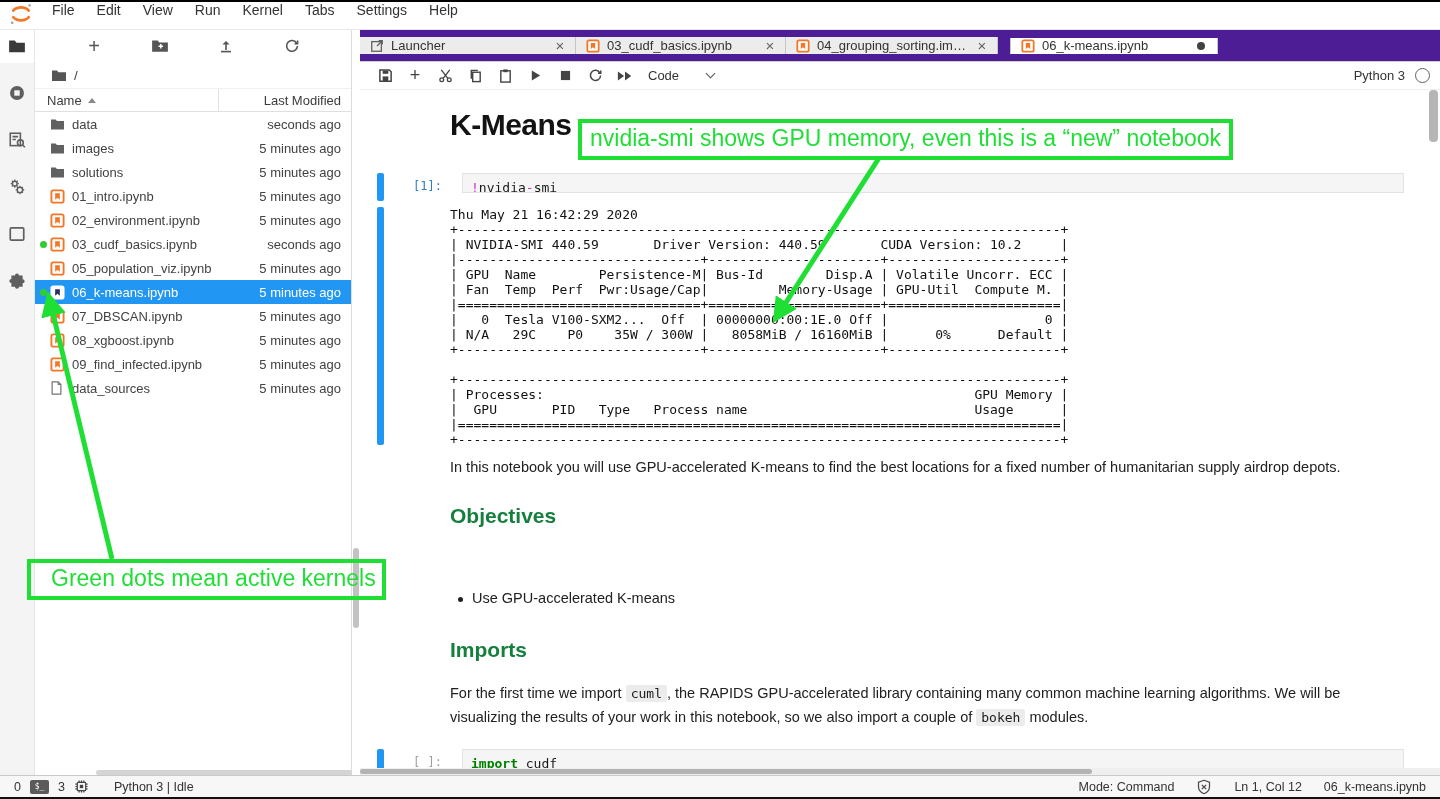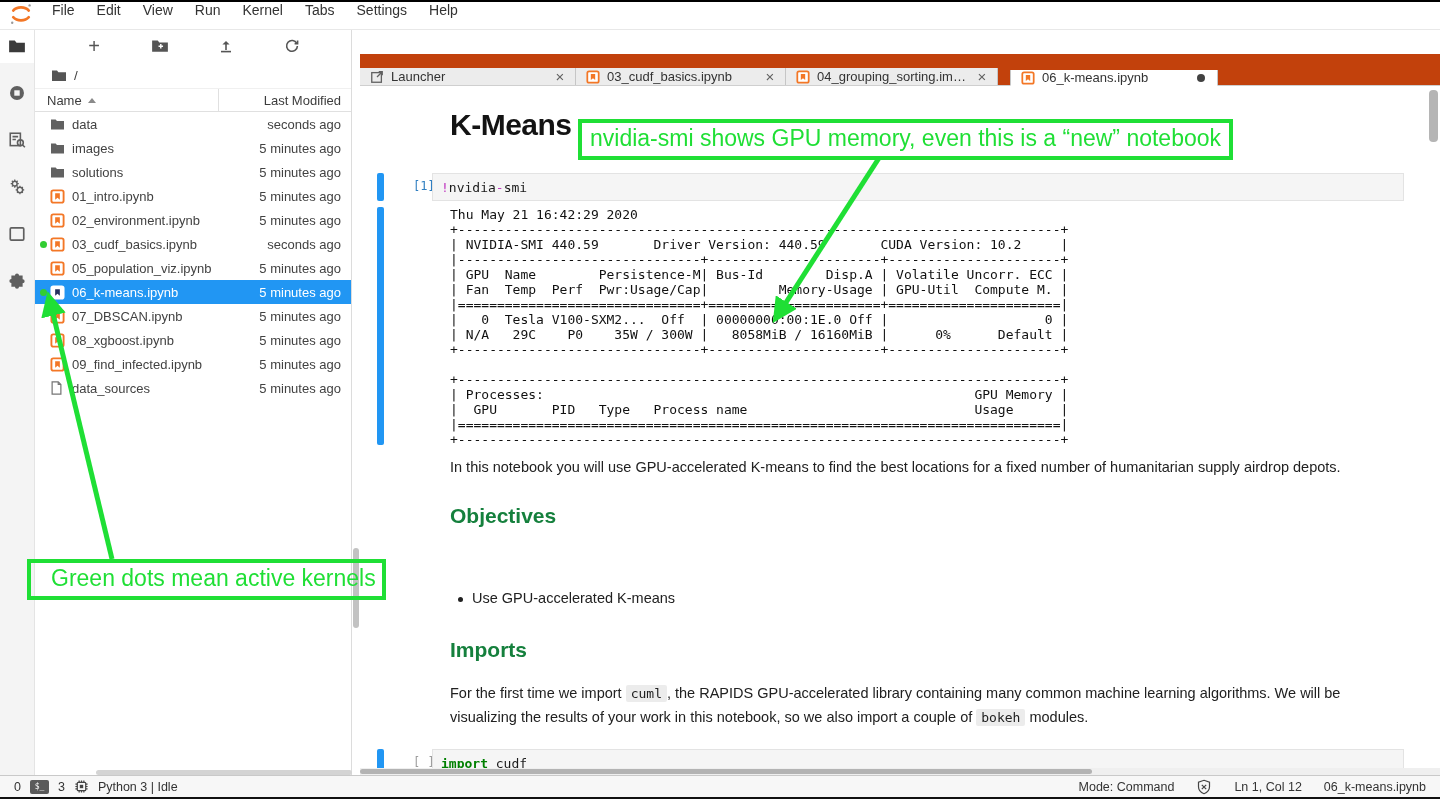--- a/index.html
+++ b/index.html
@@ -36,21 +36,21 @@
   .kdot { width:7px; height:7px; border-radius:50%; background:#32cd32; }
   .fb-row .ficon { width:22px; display:flex; align-items:center; }
   .fb-row .fname { flex:1; white-space:nowrap; overflow:hidden; }
   .fb-row .fmod { white-space:nowrap; }
   .fb-row.selected { background:#2196f3; color:#fff; }
   .sb-vthumb { position:absolute; left:353px; top:548px; width:6px; height:80px; background:#c2c2c2; border-radius:3px; z-index:5; }
   .sb-hthumb { position:absolute; left:96px; top:770px; width:256px; height:5px; background:#d4d4d4; border-radius:3px; z-index:5; }
 
   
   .dock { position:absolute; left:360px; top:30px; width:1080px; height:745px; background:#fff; }
-  .tabbar { height:32px; background:#c2410c; display:flex; align-items:flex-end; border-bottom:1px solid #cfcfcf;margin-top:24px; }
+  .tabbar { height:32px; background:#4c1d95; display:flex; align-items:center; border-bottom:1px solid #cfcfcf; }
   .tab { display:flex; align-items:center; gap:7px; padding:0 8px 0 10px; background:#ececec; border-right:1px solid #c6c6c6; font-size:13px; color:#333; }
   .tab .tlabel { flex:1; white-space:nowrap; overflow:hidden; text-overflow:ellipsis; }
   .tab .tclose { color:#616161; font-size:15px; width:14px; text-align:center; }
   .tab.active { background:#fff; border-bottom:1px solid #fff; margin-bottom:-1px; border-left:1px solid #c6c6c6; }
   .dirty-dot { width:8px; height:8px; border-radius:50%; background:#424242; margin-right:4px; }
 
   
   .nbtoolbar { height:28px; background:#fff; display:flex; align-items:center; padding:0 10px; border-bottom:1px solid #f0f0f0; }
   .nb-btn { width:30px; height:24px; display:flex; align-items:center; justify-content:center; color:#444; font-size:14px; }
   .nb-btn svg { display:block; }
@@ -58,21 +58,21 @@
   .chev { width:7px; height:7px; border-right:1.5px solid #555; border-bottom:1.5px solid #555; transform:rotate(45deg); margin-top:-4px; }
   .nb-right { margin-left:auto; display:flex; align-items:center; gap:10px; font-size:13px; color:#333; }
   .kernel-circle { width:15px; height:15px; border:1.5px solid #616161; border-radius:50%; background:#fff; }
 
   
   .content { position:absolute; left:0; top:60px; width:1080px; height:685px; background:#fff; overflow:hidden; }
   .nb-h1 { position:absolute; left:90px; top:18px; font-size:30px; font-weight:700; color:#131313; letter-spacing:-0.5px; }
   .collapser { position:absolute; left:17px; width:7px; background:#2196f3; border-radius:2px; }
   .prompt { position:absolute; left:0; width:82px; text-align:right; font-family:"DejaVu Sans Mono", monospace; font-size:12px; color:#307fc1; }
   .prompt.empty { color:#9e9e9e; }
-  .cell-input { position:absolute; left:72px; right:36px; height:28px; background:#f5f5f5; border:1px solid #e3e3e3; padding:6px 8px; font-family:"DejaVu Sans Mono", monospace; font-size:13px; color:#1a1a1a; white-space:pre; }
+  .cell-input { position:absolute; left:102px; right:36px; height:20px; background:#f5f5f5; border:1px solid #e3e3e3; padding:6px 8px; font-family:"DejaVu Sans Mono", monospace; font-size:13px; color:#1a1a1a; white-space:pre; }
   .cm-op { color:#c13ac1; }
   .cm-kw { color:#008000; font-weight:bold; }
   .nb-output { position:absolute; left:90px; top:117px; font-family:"DejaVu Sans Mono", monospace; font-size:13px; line-height:15px; color:#111; white-space:pre; }
   .md-p { position:absolute; left:90px; font-size:14.5px; color:#212121; line-height:22.5px; width:958px; }
   .nb-h2 { position:absolute; left:90px; font-size:21px; font-weight:700; color:#15803d; }
   .md-li { position:absolute; left:112px; font-size:14.5px; color:#212121; }
   .md-li::before { content:""; position:absolute; left:-14px; top:7px; width:5px; height:5px; border-radius:50%; background:#212121; }
   .icode { font-family:"DejaVu Sans Mono", monospace; font-size:13px; background:#ececec; padding:1px 5px; border-radius:2px; }
   .vscroll-thumb { position:absolute; right:2px; top:0px; width:9px; height:52px; background:#b5b5b5; border-radius:4px; }
   .hscroll { position:absolute; left:0; bottom:0; width:1080px; height:7px; background:#efefef; }
@@ -478,21 +478,21 @@
   <div class="statusbar">
     <div class="sb-left">
       <span>0</span>
       <span class="term-badge">$_</span>
       <span>3</span>
       <svg width="15" height="15" viewBox="0 0 16 16" fill="none" stroke="#444" stroke-width="1.3">
           <rect x="3.5" y="3.5" width="9" height="9" rx="1"></rect>
           <rect x="6.2" y="6.2" width="3.6" height="3.6" fill="#444" stroke="none"></rect>
           <path d="M5.5 3.5v-2M8 3.5v-2M10.5 3.5v-2M5.5 14.5v-2M8 14.5v-2M10.5 14.5v-2M3.5 5.5h-2M3.5 8h-2M3.5 10.5h-2M14.5 5.5h-2M14.5 8h-2M14.5 10.5h-2"></path>
         </svg>
-      <span style="margin-left:0">Python 3 | Idle</span>
+      <span style="margin-left:16px">Python 3 | Idle</span>
     </div>
     <div class="sb-right">
       <span>Mode: Command</span>
       <svg width="16" height="16" viewBox="0 0 16 16" fill="none" stroke="#444" stroke-width="1.2">
           <path d="M8 1.3l5.5 1.8v4.6c0 3.5-2.6 5.9-5.5 7-2.9-1.1-5.5-3.5-5.5-7V3.1z"></path>
           <path d="M5.8 5.8l4.4 4.4M10.2 5.8l-4.4 4.4"></path>
         </svg>
       <span>Ln 1, Col 12</span>
       <span>06_k-means.ipynb</span>
     </div>

